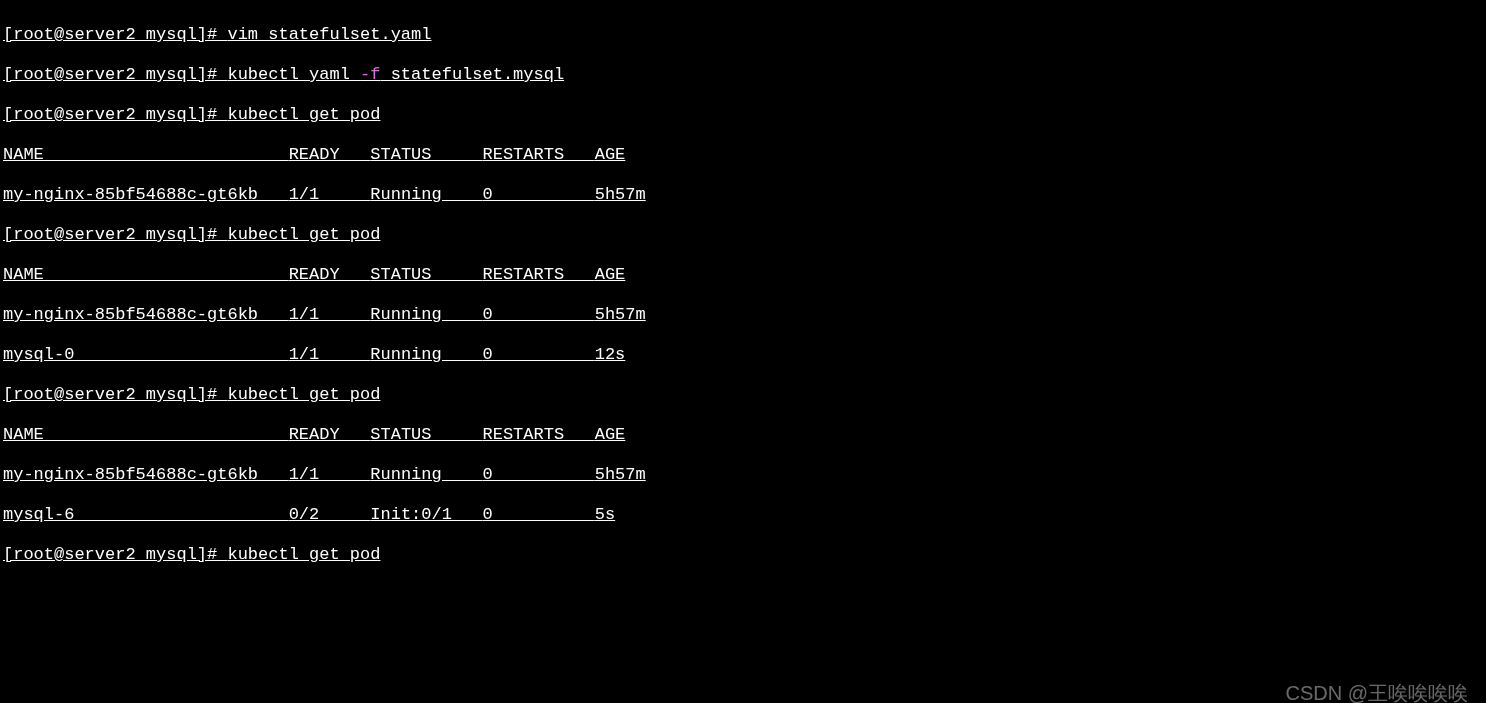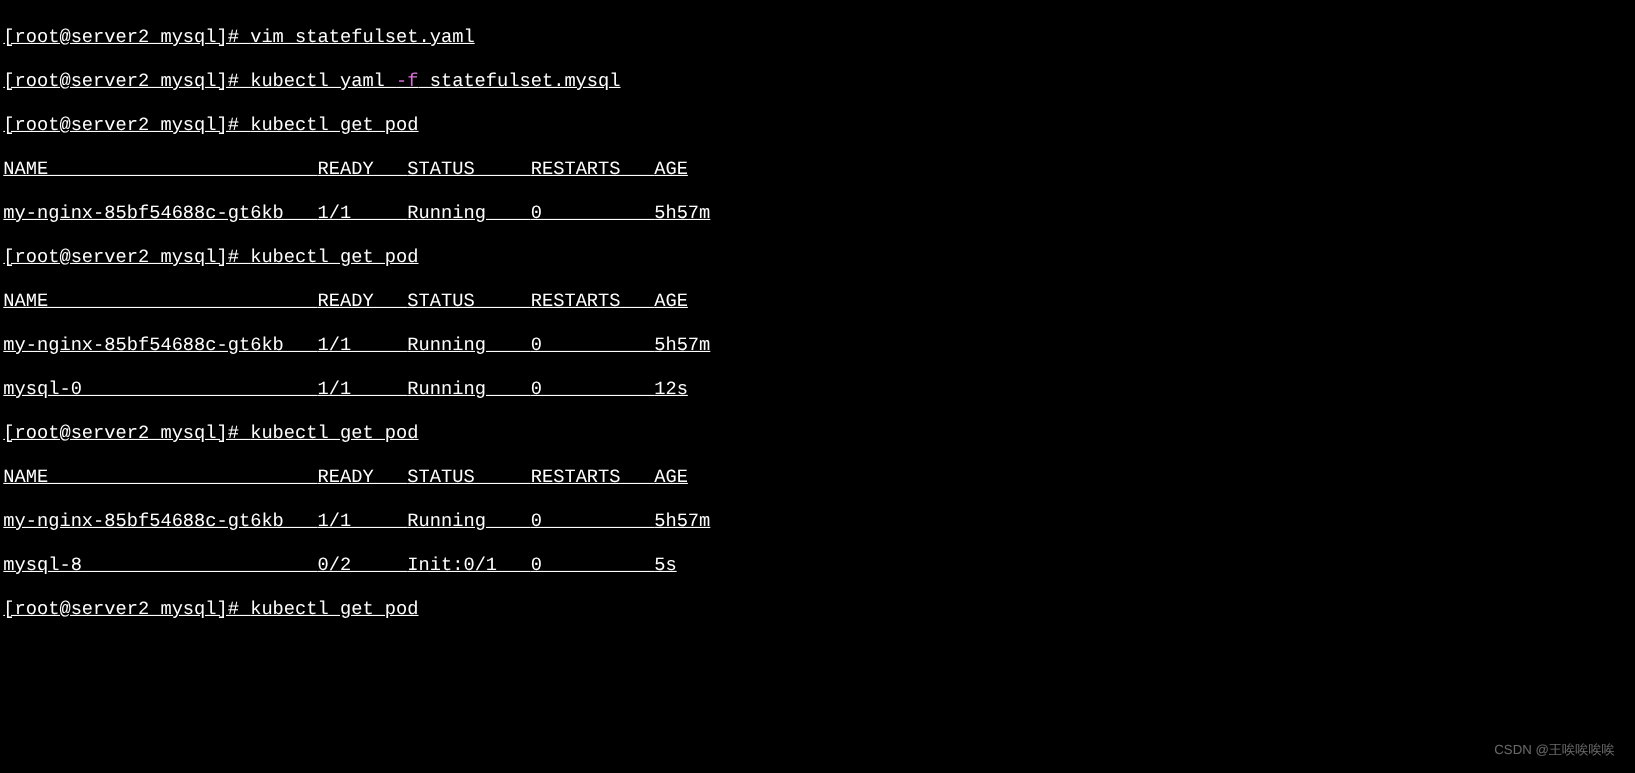--- a/index.html
+++ b/index.html
@@ -17,43 +17,43 @@
   #terminal {
     white-space: pre;
     padding: 5px 3px;
   }
   .flag { color: #d670d6; } 
   .line { display: block; text-decoration: underline; }
   .seg { display: inline; }
   .watermark {
     position: absolute;
     right: 18px;
-    bottom: 12px;
+    bottom: 0;
     color: rgba(230,230,230,0.45);
     font-family: "Segoe UI", Arial, sans-serif;
-    font-size: 12px;
+    font-size: 20px;
   }
 </style>
 </head>
 <body>
 
 <div id="terminal">
 <span class="line"><span class="seg">[root@server2 mysql]# </span><span class="seg">vim statefulset.yaml</span></span>
 <span class="line"><span class="seg">[root@server2 mysql]# </span><span class="seg">kubectl yaml </span><span class="seg flag">-f</span><span class="seg"> statefulset.mysql</span></span>
 <span class="line"><span class="seg">[root@server2 mysql]# </span><span class="seg">kubectl get pod</span></span>
 <span class="line"><span class="seg col-n1">NAME                        </span><span class="seg col-r1">READY   </span><span class="seg col-s1">STATUS     </span><span class="seg col-x1">RESTARTS   </span><span class="seg col-a1">AGE</span></span>
 <span class="line"><span class="seg col-n1">my-nginx-85bf54688c-gt6kb   </span><span class="seg col-r1">1/1     </span><span class="seg col-s1">Running    </span><span class="seg col-x1">0          </span><span class="seg col-a1">5h57m</span></span>
 <span class="line"><span class="seg">[root@server2 mysql]# </span><span class="seg">kubectl get pod</span></span>
 <span class="line"><span class="seg col-n1">NAME                        </span><span class="seg col-r1">READY   </span><span class="seg col-s1">STATUS     </span><span class="seg col-x1">RESTARTS   </span><span class="seg col-a1">AGE</span></span>
 <span class="line"><span class="seg col-n1">my-nginx-85bf54688c-gt6kb   </span><span class="seg col-r1">1/1     </span><span class="seg col-s1">Running    </span><span class="seg col-x1">0          </span><span class="seg col-a1">5h57m</span></span>
 <span class="line"><span class="seg col-n1">mysql-0                     </span><span class="seg col-r1">1/1     </span><span class="seg col-s1">Running    </span><span class="seg col-x1">0          </span><span class="seg col-a1">12s</span></span>
 <span class="line"><span class="seg">[root@server2 mysql]# </span><span class="seg">kubectl get pod</span></span>
 <span class="line"><span class="seg col-n1">NAME                        </span><span class="seg col-r1">READY   </span><span class="seg col-s1">STATUS     </span><span class="seg col-x1">RESTARTS   </span><span class="seg col-a1">AGE</span></span>
 <span class="line"><span class="seg col-n1">my-nginx-85bf54688c-gt6kb   </span><span class="seg col-r1">1/1     </span><span class="seg col-s1">Running    </span><span class="seg col-x1">0          </span><span class="seg col-a1">5h57m</span></span>
-<span class="line"><span class="seg col-n1">mysql-8                     </span><span class="seg col-r1">0/2     </span><span class="seg col-s1">Init:0/1   </span><span class="seg col-x1">0          </span><span class="seg col-a1">5s</span></span>
+<span class="line"><span class="seg col-n1">mysql-6                     </span><span class="seg col-r1">0/2     </span><span class="seg col-s1">Init:0/1   </span><span class="seg col-x1">0          </span><span class="seg col-a1">5s</span></span>
 <span class="line"><span class="seg">[root@server2 mysql]# </span><span class="seg">kubectl get pod</span></span>
 
 
 
 
 
 
 
 
 

